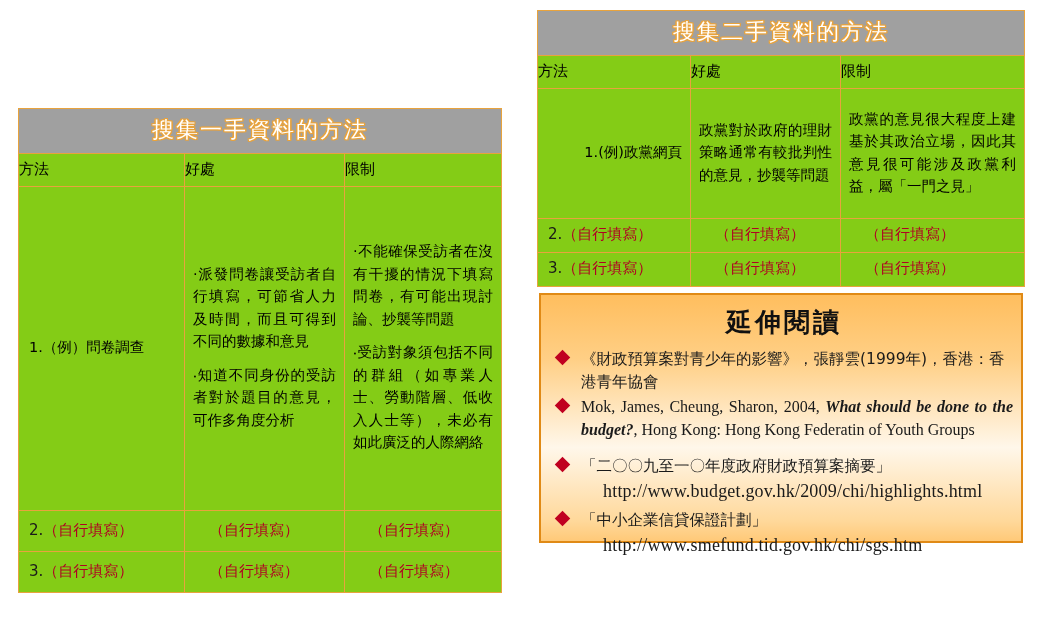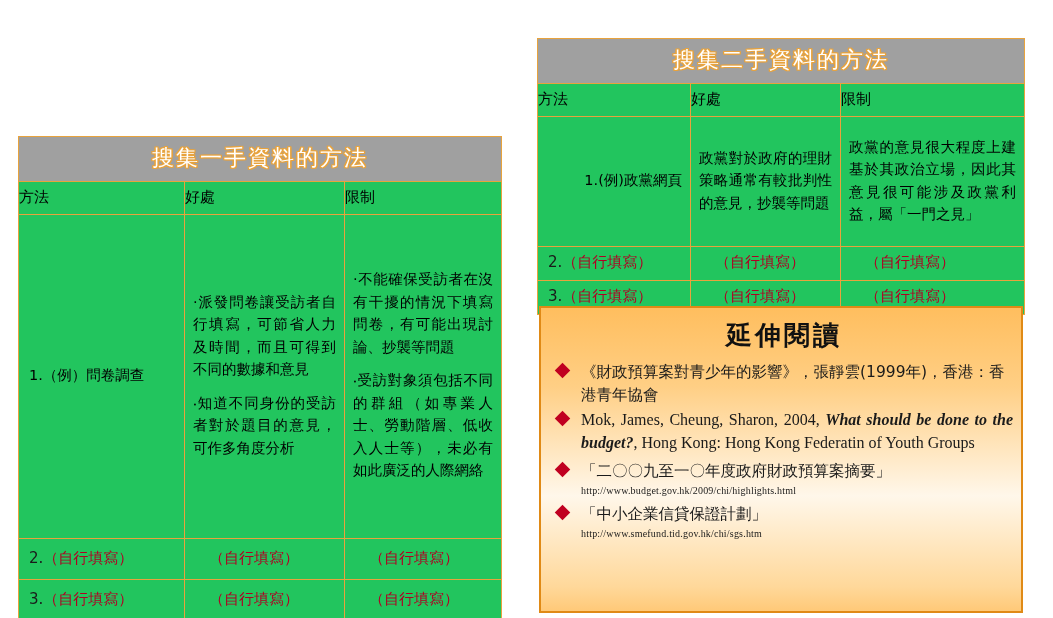--- a/index.html
+++ b/index.html
@@ -14,22 +14,21 @@
     overflow: hidden;
     font-family: "DejaVu Sans", "Liberation Sans", sans-serif;
     color: #000000;
   }
 
   
   .wstable {
     position: absolute;
     border-collapse: collapse;
     table-layout: fixed;
-    background: #22c55e;
-    margin-top: 28px;
+    background: #84cc16;
   }
   .wstable td, .wstable th {
     border: 1px solid #e8a33d;
     padding: 0;
     vertical-align: middle;
     font-weight: normal;
   }
 
   
   .tbl-title {
@@ -89,23 +88,23 @@
   #table-secondary {
     left: 537px;
     top: 10px;
     width: 487px;
   }
 
   
   #further-reading {
     position: absolute;
     left: 539px;
-    top: 306px;
+    top: 293px;
     width: 484px;
-    height: 307px;
+    height: 250px;
     box-sizing: border-box;
     border: 2px solid #e08a16;
     background: linear-gradient(to bottom, #ffbe5e 0%, #ffcf85 26%, #fff7ea 62%, #ffd89a 92%, #ffc978 100%);
     padding: 8px 8px 8px 14px;
     font-family: "Liberation Serif", "DejaVu Serif", serif;
   }
   #further-reading .fr-title {
     text-align: center;
     font-size: 26px;
     font-weight: bold;
@@ -133,24 +132,25 @@
   }
   .fr-item .cjk {
     font-family: "DejaVu Sans", "Liberation Sans", sans-serif;
     font-size: 15.5px;
   }
   .fr-item .eng { font-family: "Liberation Serif", "DejaVu Serif", serif; }
   .fr-item .ital { font-style: italic; font-weight: bold; }
   .fr-url {
     display: block;
     font-family: "Liberation Serif", "DejaVu Serif", serif;
-    font-size: 10px;
+    font-size: 18px;
     letter-spacing: 0.2px;
     margin-top: 1px;
     color: #1a1a1a;
+    margin-left: 22px;
   }
   .fr-en-body { text-align: justify; }
 </style>
 </head>
 <body>
 
 <table class="wstable" id="table-primary">
   <colgroup>
       <col style="width:166px">
       <col style="width:160px">
@@ -223,21 +223,21 @@
 </table>
 
 <div id="further-reading">
   <div class="fr-title">延伸閱讀</div>
 
   <div class="fr-item">
     <span class="fr-bullet"></span>
     <span class="cjk">《財政預算案對青少年的影響》，張靜雲(1999年)，香港：香港青年協會</span>
   </div>
 
-  <div class="fr-item fr-en-body" style="margin-bottom:5px">
+  <div class="fr-item fr-en-body" style="margin-bottom:13px">
     <span class="fr-bullet"></span>
     <span class="eng">Mok, James, Cheung, Sharon, 2004, </span><span class="eng ital">What should be done to the budget?</span><span class="eng">, Hong Kong: Hong Kong Federatin of Youth Groups</span>
   </div>
 
   <div class="fr-item" style="margin-bottom:5px">
     <span class="fr-bullet"></span>
     <span class="cjk">「二〇〇九至一〇年度政府財政預算案摘要」</span>
     <span class="fr-url">http://www.budget.gov.hk/2009/chi/highlights.html</span>
   </div>
 

